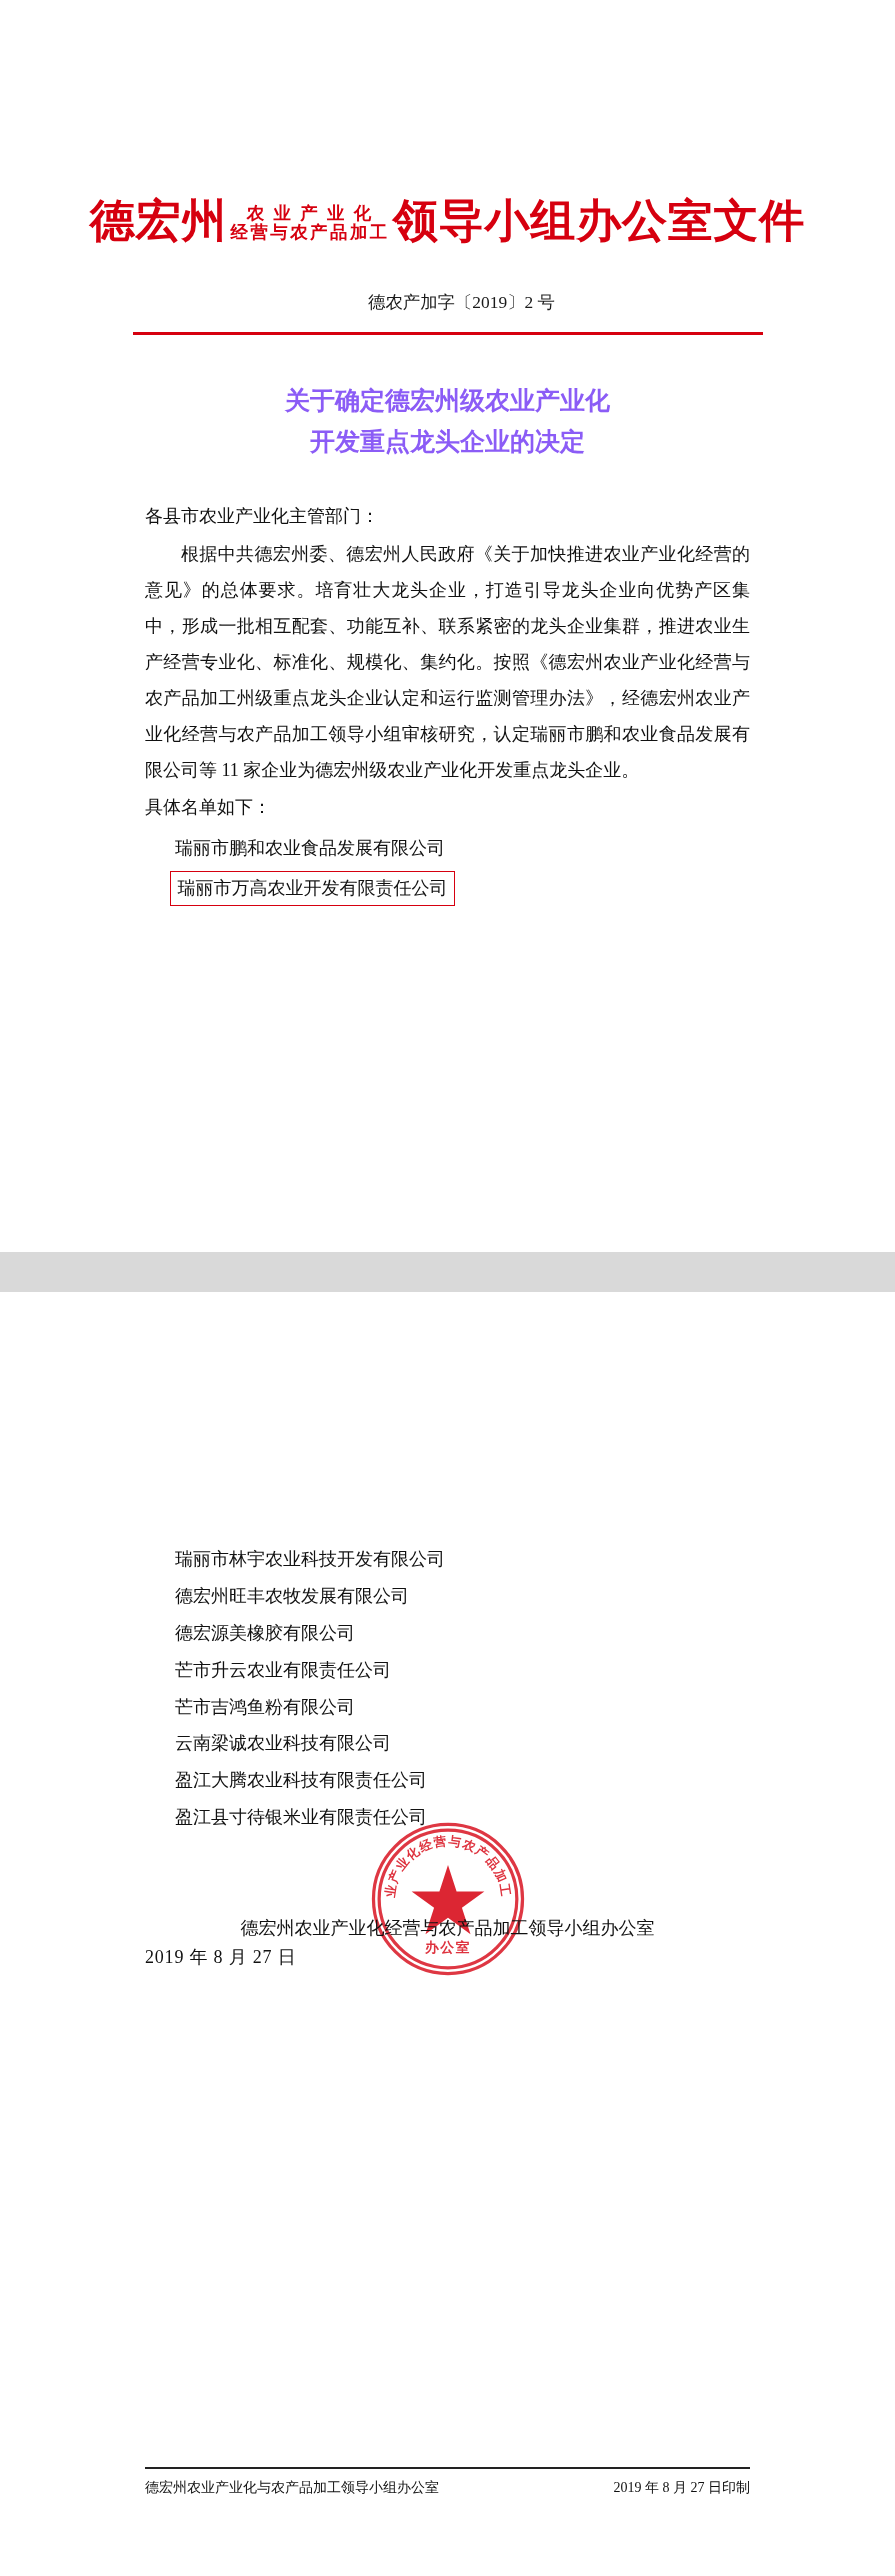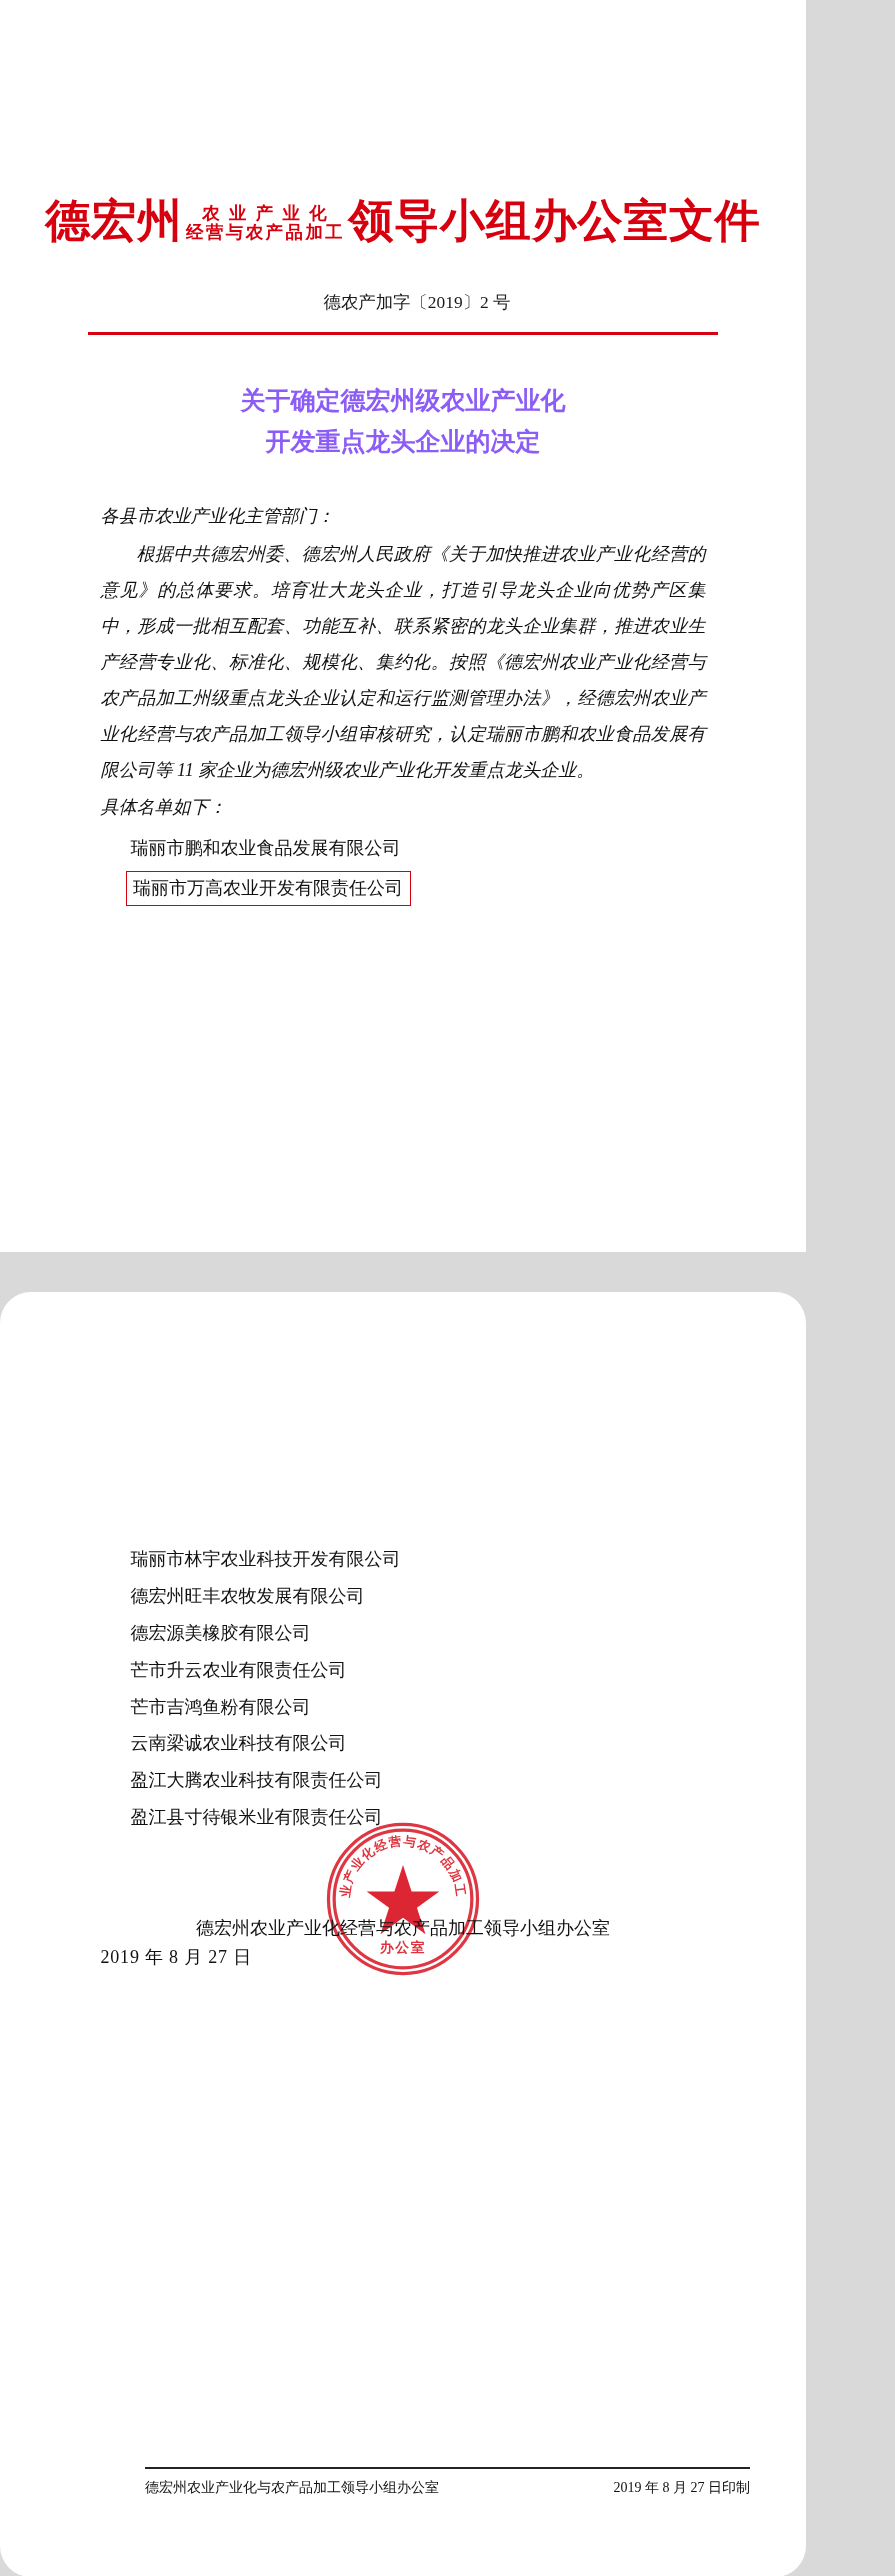--- a/index.html
+++ b/index.html
@@ -6,36 +6,35 @@
     margin: 0;
     padding: 0;
     background: #d9d9d9;
   }
   body {
     width: 895px;
     font-family: "Liberation Sans", sans-serif;
   }
   .page {
     background: #ffffff;
-    width: 806px;
+    width: 895px;
     box-sizing: border-box;
     position: relative;
   }
   .page-one {
     height: 1252px;
     padding: 0;
   }
   .gap {
     height: 40px;
     background: #d9d9d9;
     width: 895px;
   }
   .page-two {
     height: 1285px;
-    border-radius: 31px;
   }
 
   
   .masthead {
     padding-top: 199px;
     text-align: center;
   }
   .masthead-line {
     color: #d6000f;
     font-weight: bold;
@@ -94,21 +93,20 @@
     width: 605px;
     margin: 36px auto 0 auto;
     font-size: 18px;
     line-height: 2.0;
     color: #111;
     font-family: "Liberation Serif", serif;
     text-align: justify;
   }
   .body-wrap p {
     margin: 0 0 1.7px 0;
-    font-style: italic;
   }
   .indent {
     text-indent: 2em;
   }
 
   .name-list {
     width: 605px;
     margin: 5px auto 0 auto;
     font-size: 18px;
     line-height: 2.0;

